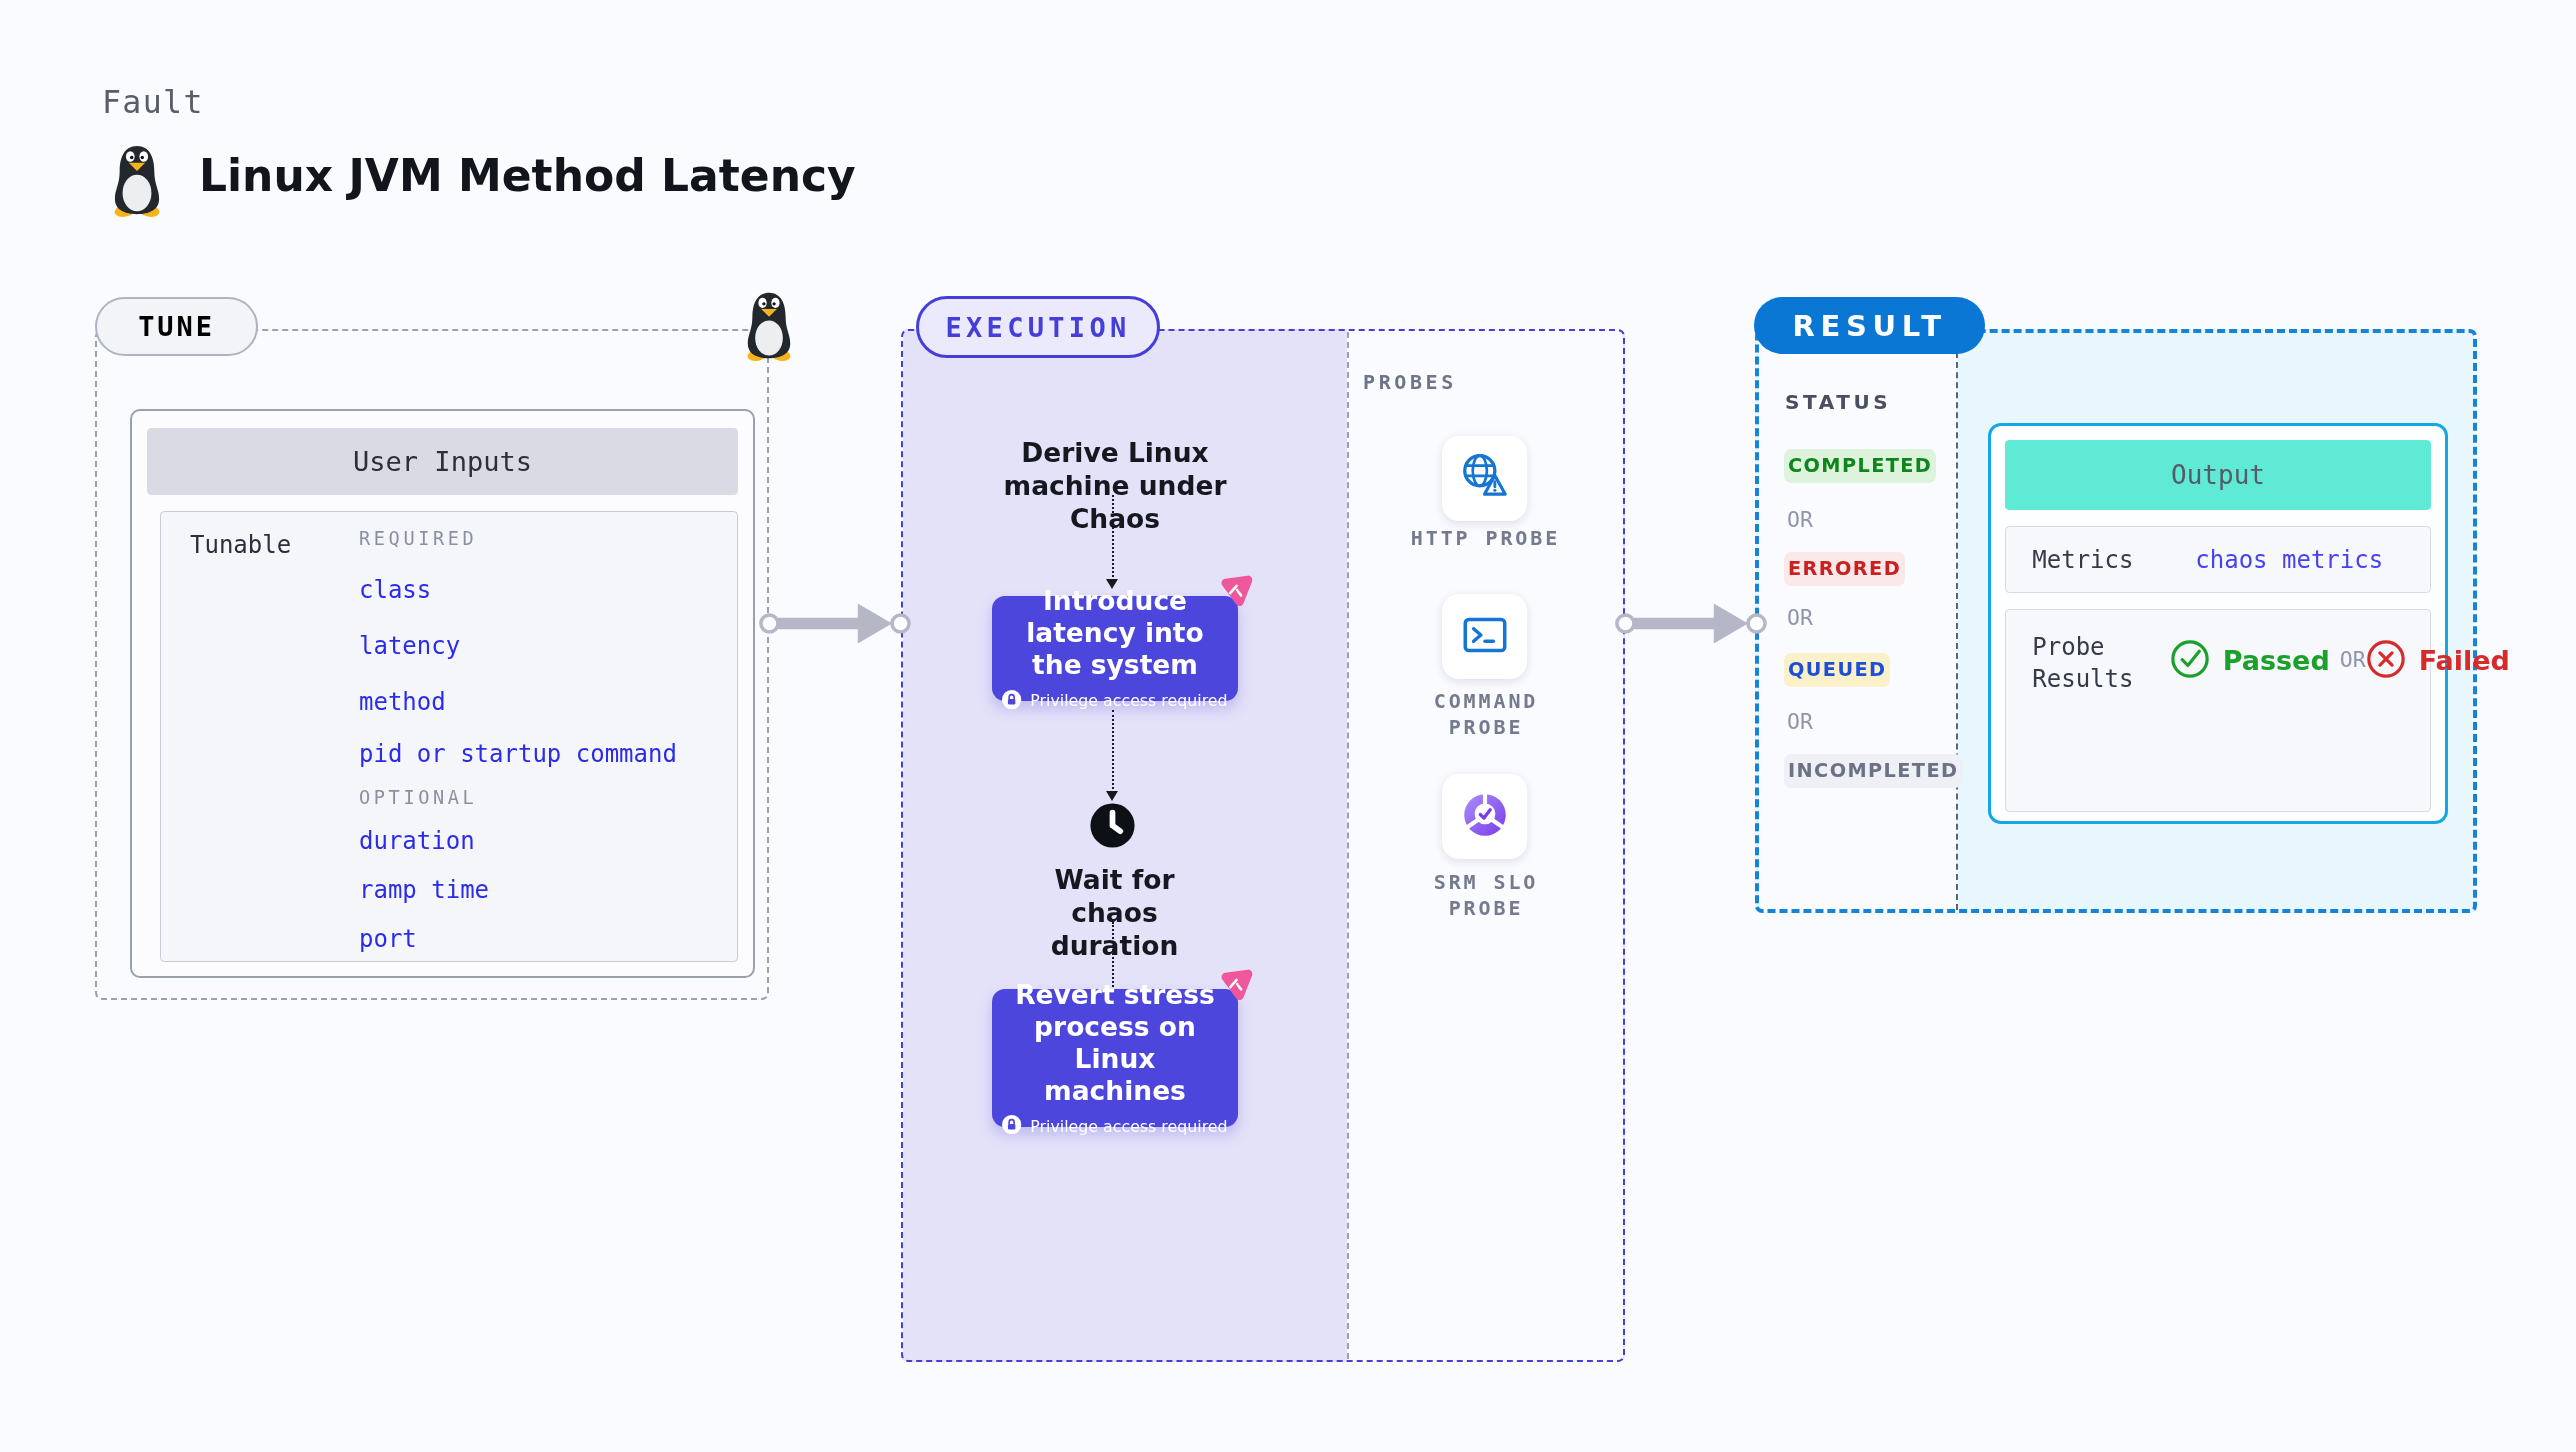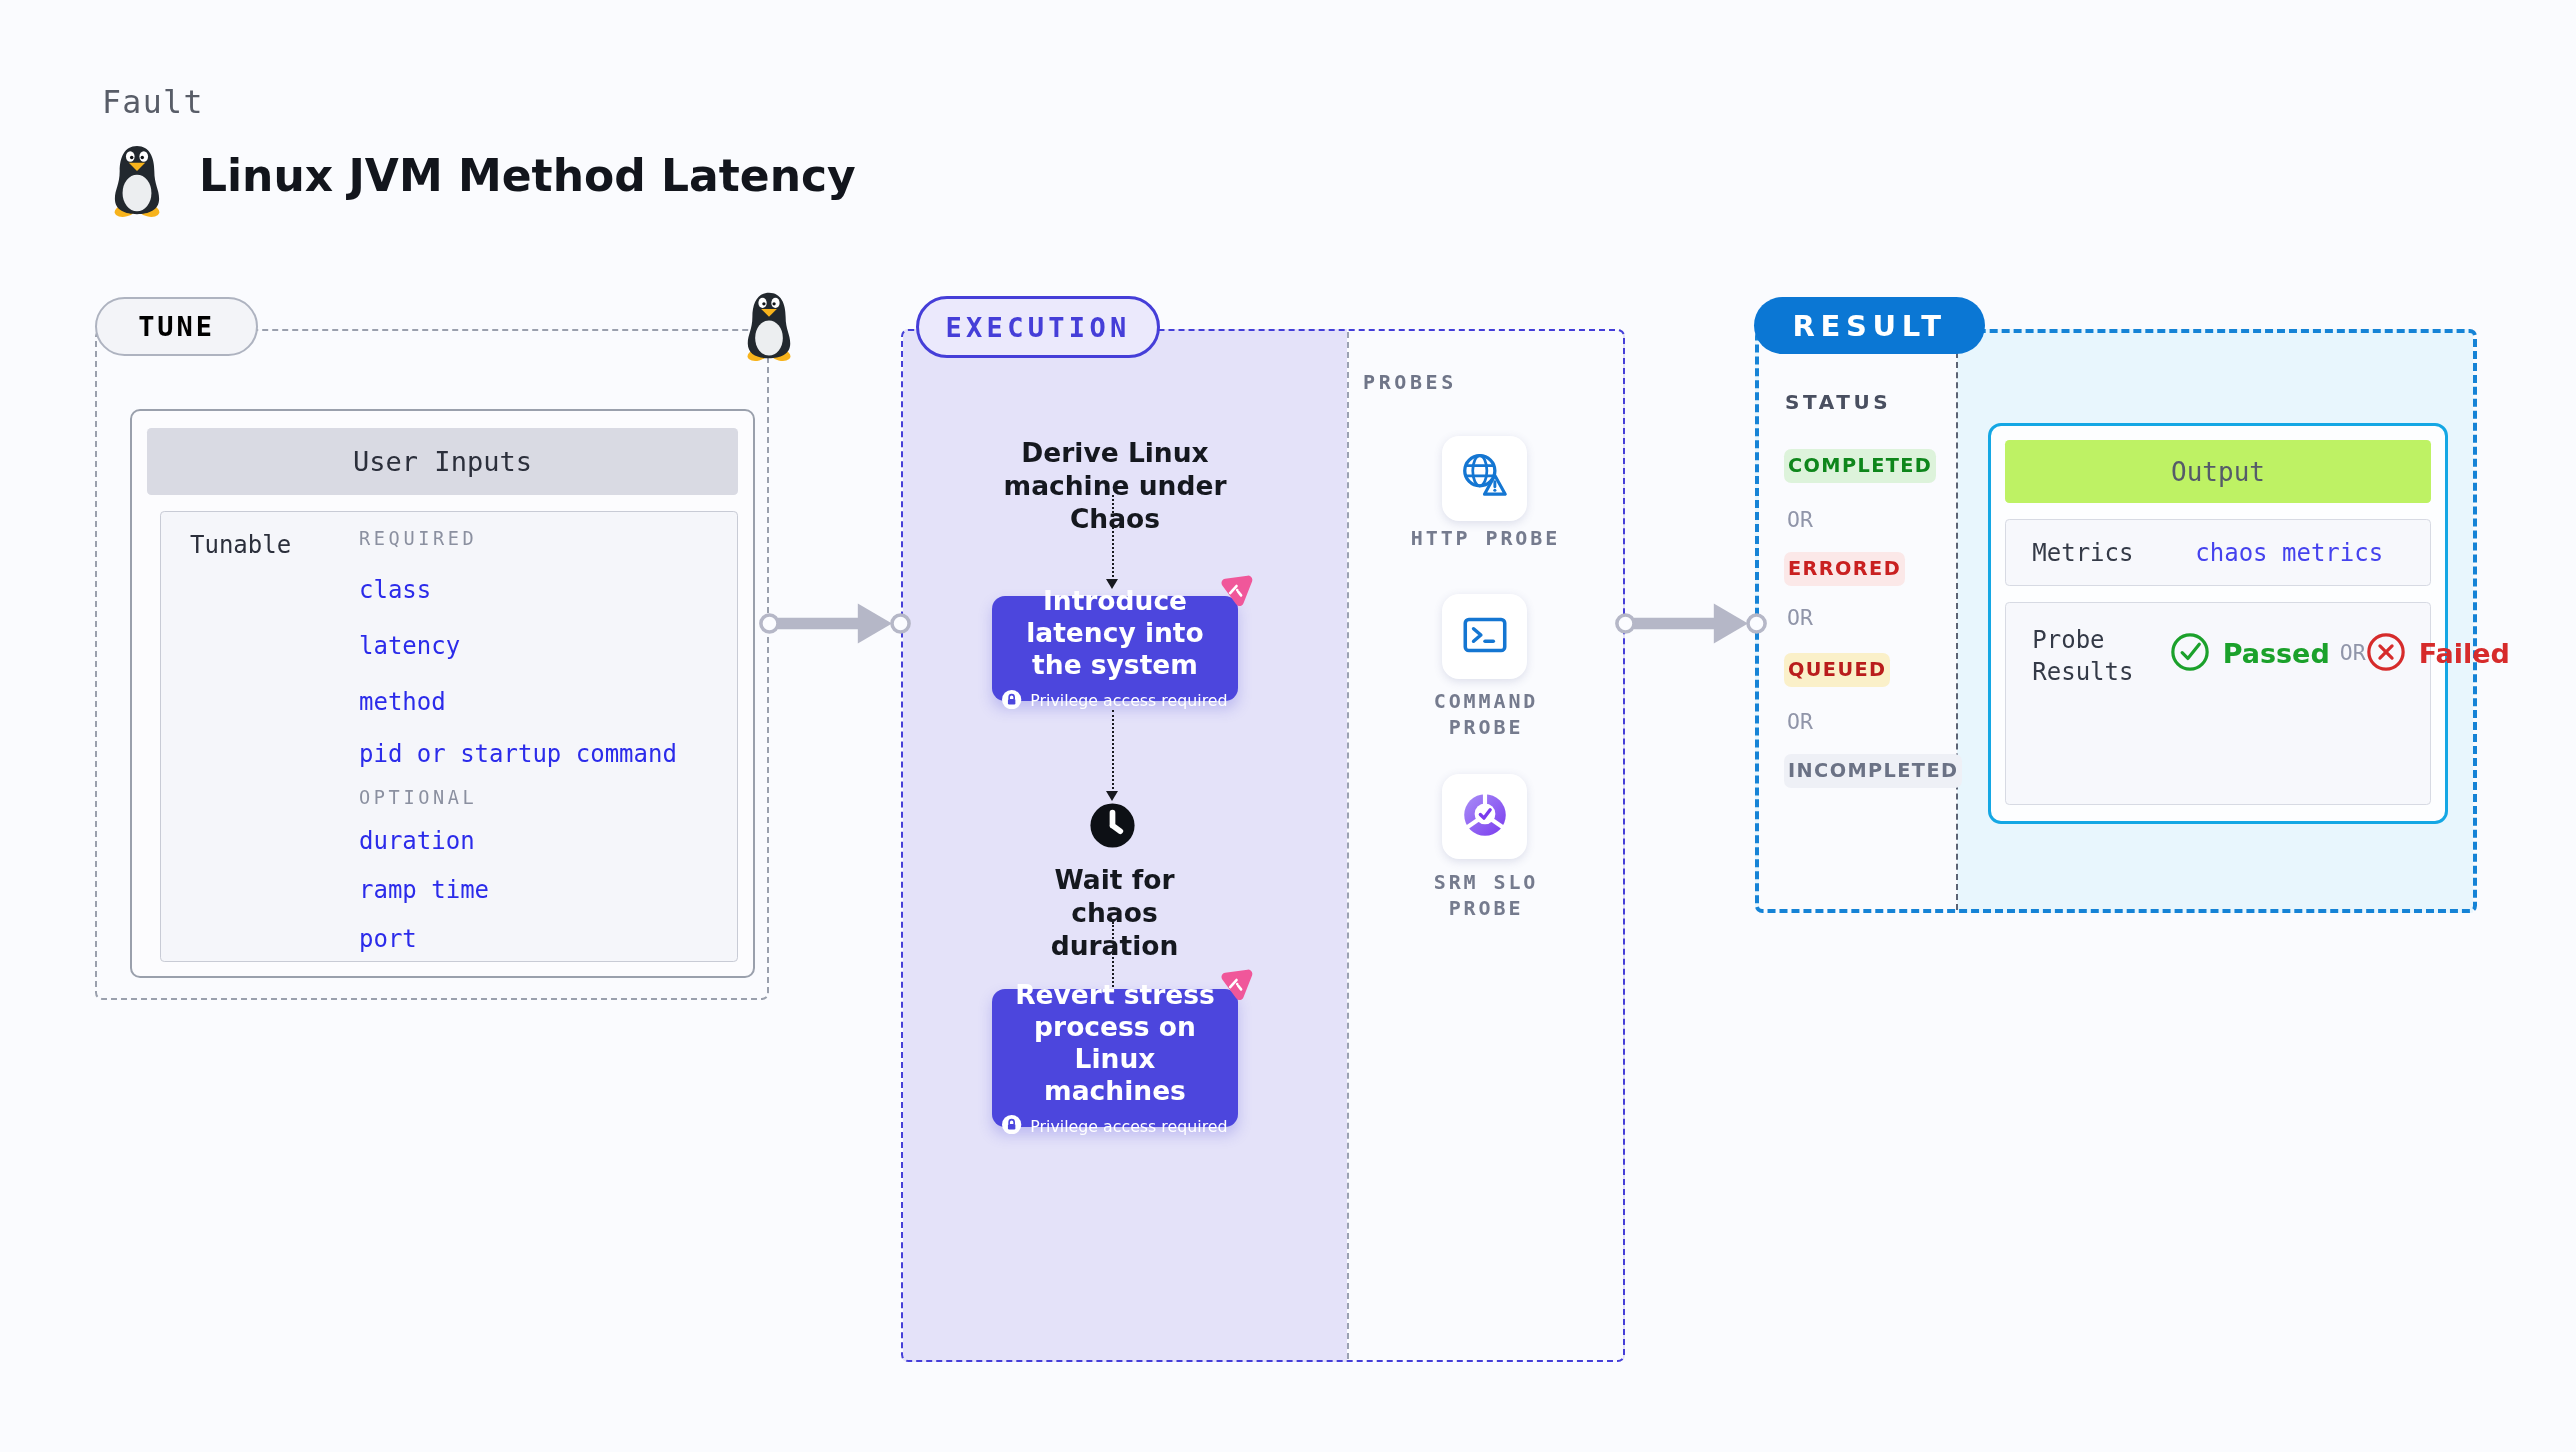--- a/index.html
+++ b/index.html
@@ -69,28 +69,28 @@
               box-shadow:0 2.9px 8.6px rgba(80,90,140,.16);display:flex;align-items:center;justify-content:center;z-index:3;}
   .probe-name{position:absolute;text-align:center;font-size:20px;font-weight:bold;color:#757b8e;
               letter-spacing:2.9px;line-height:26px;z-index:3;}
 
   
   .status-label{position:absolute;left:1785px;top:362px;font-size:20px;font-weight:bold;color:#494f60;letter-spacing:3.6px;z-index:3;}
   .status-badge{position:absolute;left:1784px;height:34px;line-height:34px;padding:0 4px;border-radius:7.2px;
                 font-size:19.3px;font-weight:bold;letter-spacing:1.4px;z-index:3;}
   .st-completed{background:#ddf3db;color:#0e861b;}
   .st-errored{background:#fbe8e8;color:#c92020;}
-  .st-queued{background:#faf0c9;color:#b91c1c;}
+  .st-queued{background:#faf0c9;color:#1d4ed8;}
   .st-incompleted{background:#eef0f6;color:#6b7285;}
   .or-txt{position:absolute;left:1787px;font-size:21.5px;color:#9095a9;z-index:3;}
 
   
   .out-card{position:absolute;left:1988px;top:395px;width:460px;height:401px;background:#fdfeff;
             border:3.6px solid #14a7e4;border-radius:13px;z-index:3;padding:14.3px;}
-  .out-header{height:63px;background:#bef264;border-radius:4.3px;display:flex;align-items:center;
+  .out-header{height:70px;background:#5eead4;border-radius:4.3px;display:flex;align-items:center;
             justify-content:center;font-size:26px;color:#555b69;}
   .out-row{background:#f7f8fc;border:1.4px solid #d7dae3;border-radius:4.3px;margin-top:15.8px;
             display:flex;align-items:flex-start;padding:0 0 0 26px;}
   .out-row1{height:67px;align-items:center;}
   .out-row2{height:203px;padding-top:21.5px;}
   .out-label{font-size:24px;color:#343a47;line-height:32px;flex:0 0 136px;}
   .out-value{font-size:24px;color:#4542ee;margin-left:27px;}
   .pr-col{display:flex;flex-direction:row;margin-left:1.4px;}
   .pr-row{display:flex;align-items:center;gap:13px;}
   .pr-passed{font-size:27px;font-weight:bold;color:#1ba12b;}

